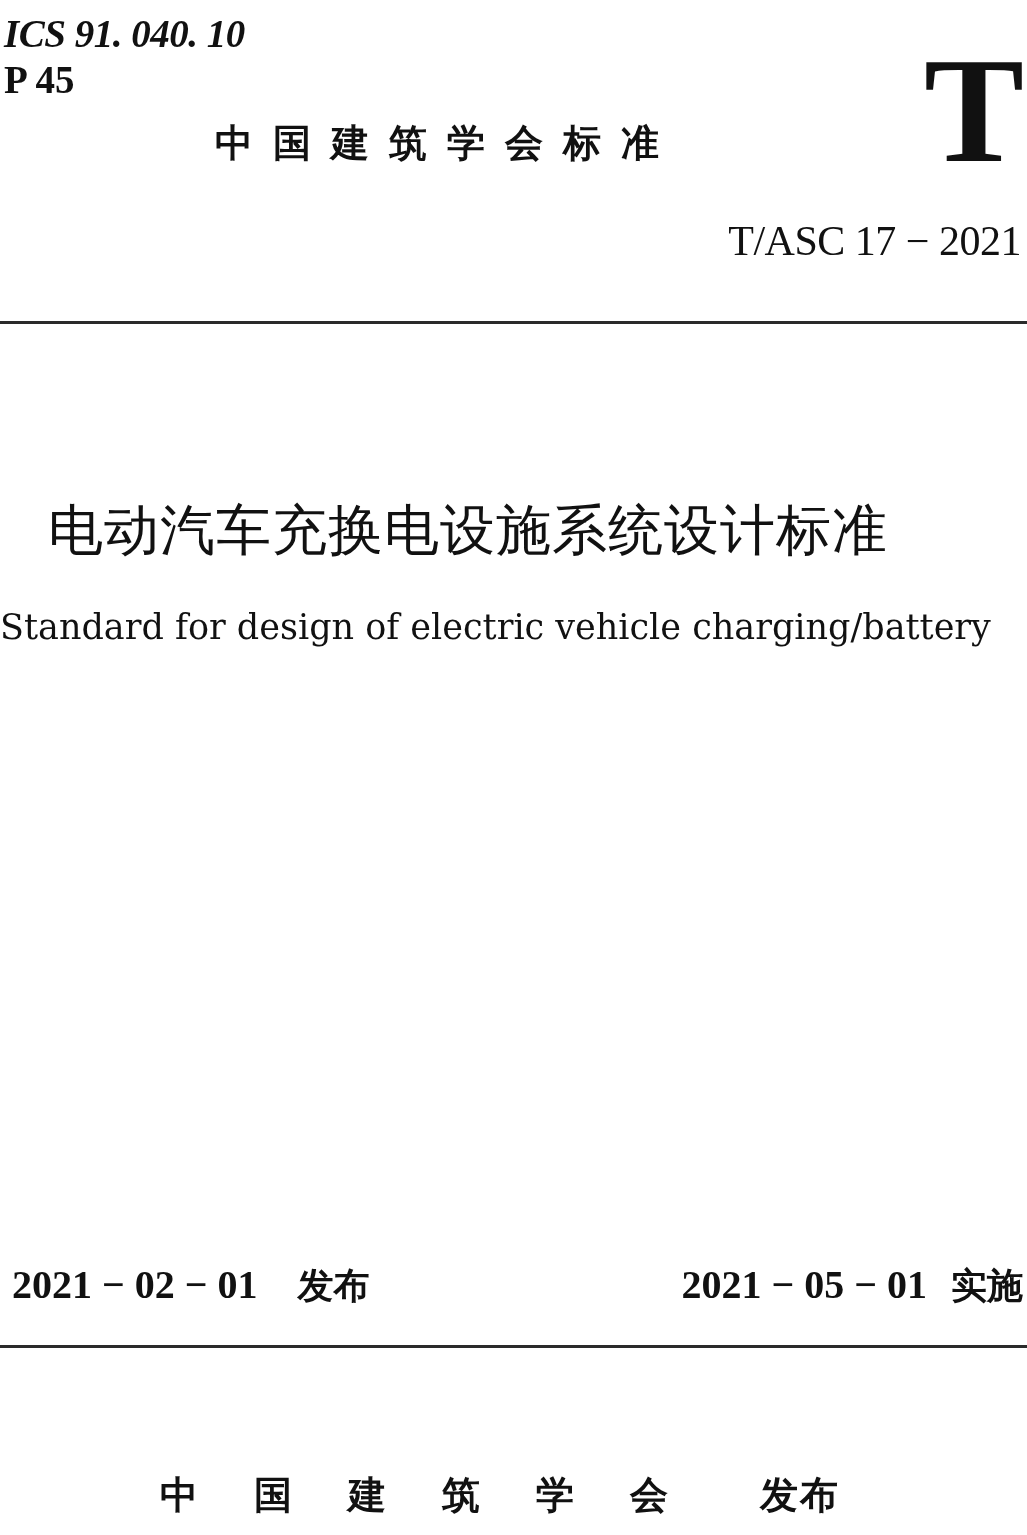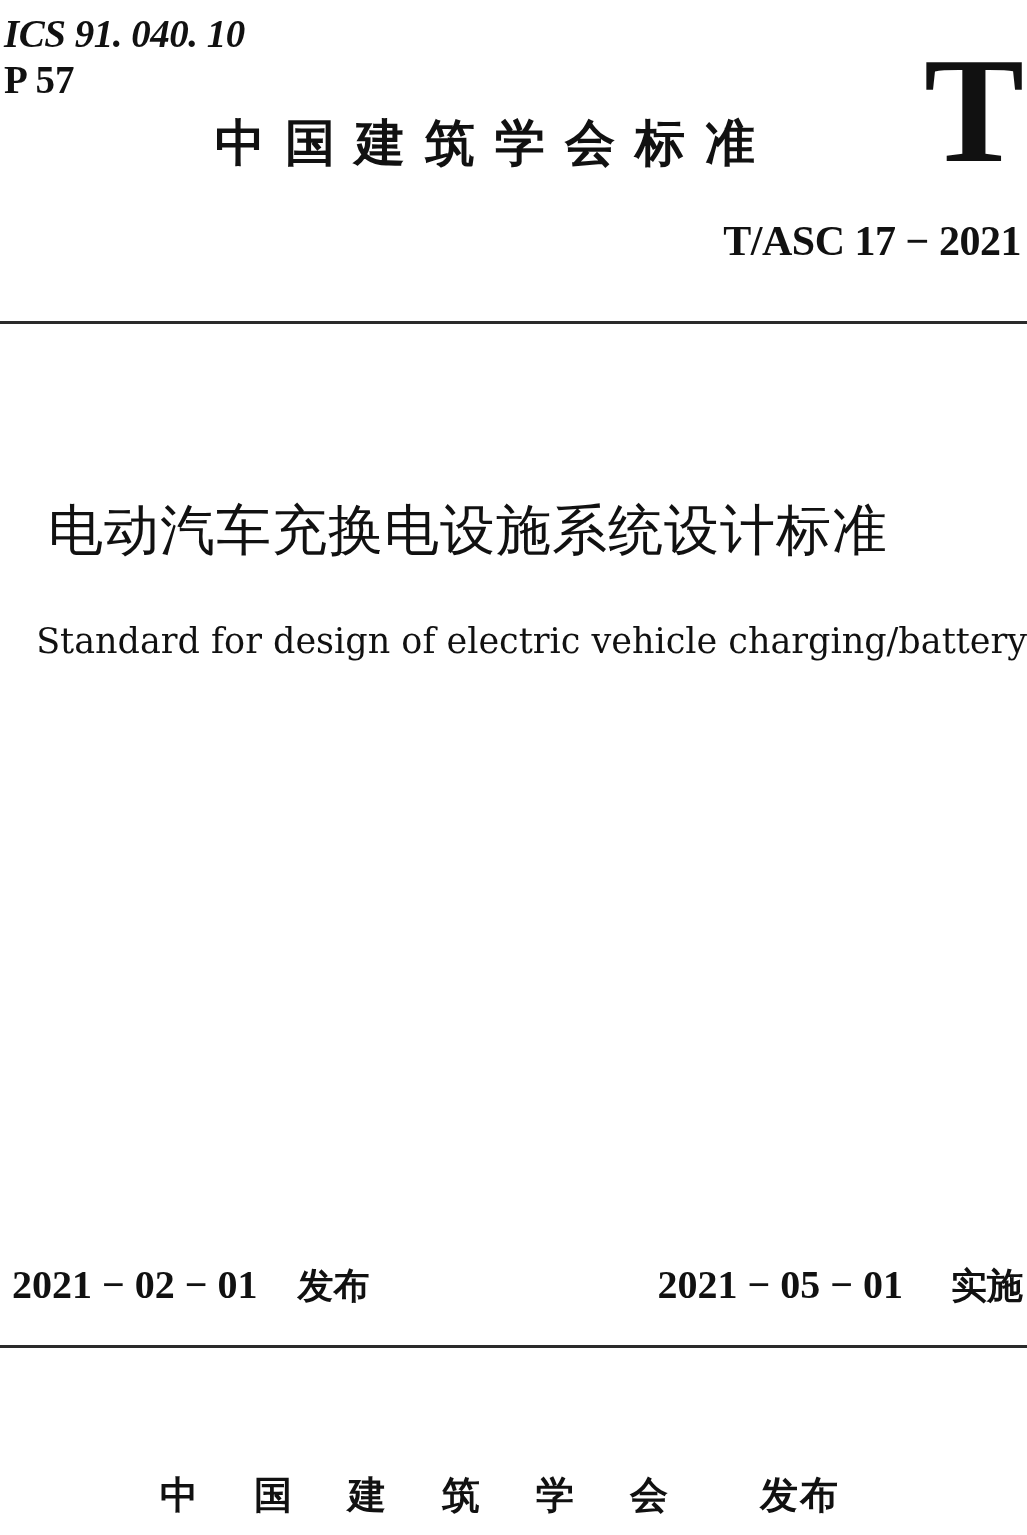--- a/index.html
+++ b/index.html
@@ -29,35 +29,35 @@
     left: 4px; top: 58px;
     font-family: "Liberation Serif", serif;
     font-weight: bold;
     font-size: 39px;
     line-height: 44px;
   }
   .org-std {
     left: 215px; top: 118px;
     font-family: "DejaVu Sans", sans-serif;
     font-weight: bold;
-    font-size: 50px;
+    font-size: 38px;
     line-height: 50px;
     letter-spacing: 20px;
   }
   .big-t {
     right: 3px; top: 30px;
     font-family: "Liberation Serif", serif;
     font-weight: bold;
     font-size: 150px;
     line-height: 160px;
   }
   .std-no {
     right: 6px; top: 216px;
     font-family: "Liberation Serif", serif;
-    font-weight: bold;
+    font-weight: normal;
     font-size: 42px;
     line-height: 50px;
     letter-spacing: -0.5px;
   }
   .rule {
     position: absolute;
     left: 0; width: 1027px;
     height: 3px;
     background: #2a2a2a;
   }
@@ -66,22 +66,22 @@
 
   .title-cn {
     left: 0; width: 936px; top: 490px;
     text-align: center;
     font-family: "DejaVu Serif", serif;
     font-size: 55px;
     line-height: 80px;
     letter-spacing: 1px;
   }
   .title-en {
-    left: 0; width: 1027px; top: 612px;
-    text-align: right;
+    left: 0; width: 1027px; top: 598px;
+    text-align: left;
     font-family: "DejaVu Serif", serif;
     font-size: 35px;
     line-height: 58px;
     white-space: normal;
   }
   .title-en .line { display: block; }
 
   .date-issue {
     left: 12px; top: 1258px;
     font-family: "Liberation Serif", serif;
@@ -95,40 +95,40 @@
     font-weight: bold;
     font-size: 40px;
     line-height: 54px;
   }
   .date-label {
     font-family: "DejaVu Sans", sans-serif;
     font-weight: bold;
     font-size: 36px;
     margin-left: 40px;
   }
-  .date-impl .date-label { margin-left: 48px; }
+  .date-impl .date-label { margin-left: 24px; }
 
   .publisher {
     left: 160px; top: 1470px;
     font-family: "DejaVu Sans", sans-serif;
     font-weight: bold;
     font-size: 38px;
     line-height: 50px;
     letter-spacing: 56px;
   }
   .publisher .pub-action {
     letter-spacing: 2px;
     margin-left: 36px;
   }
 </style>
 </head>
 <body>
 
 <div class="abs ics">ICS 91. 040. 10</div>
-<div class="abs ccs">P 57</div>
+<div class="abs ccs">P 45</div>
 <div class="abs org-std">中国建筑学会标准</div>
 <div class="abs big-t">T</div>
 <div class="abs std-no">T/ASC 17 − 2021</div>
 
 <div class="rule top"></div>
 
 <div class="abs title-cn">电动汽车充换电设施系统设计标准</div>
 <div class="abs title-en">
   <span class="line">Standard for design of electric vehicle charging/battery</span>
 </div>

